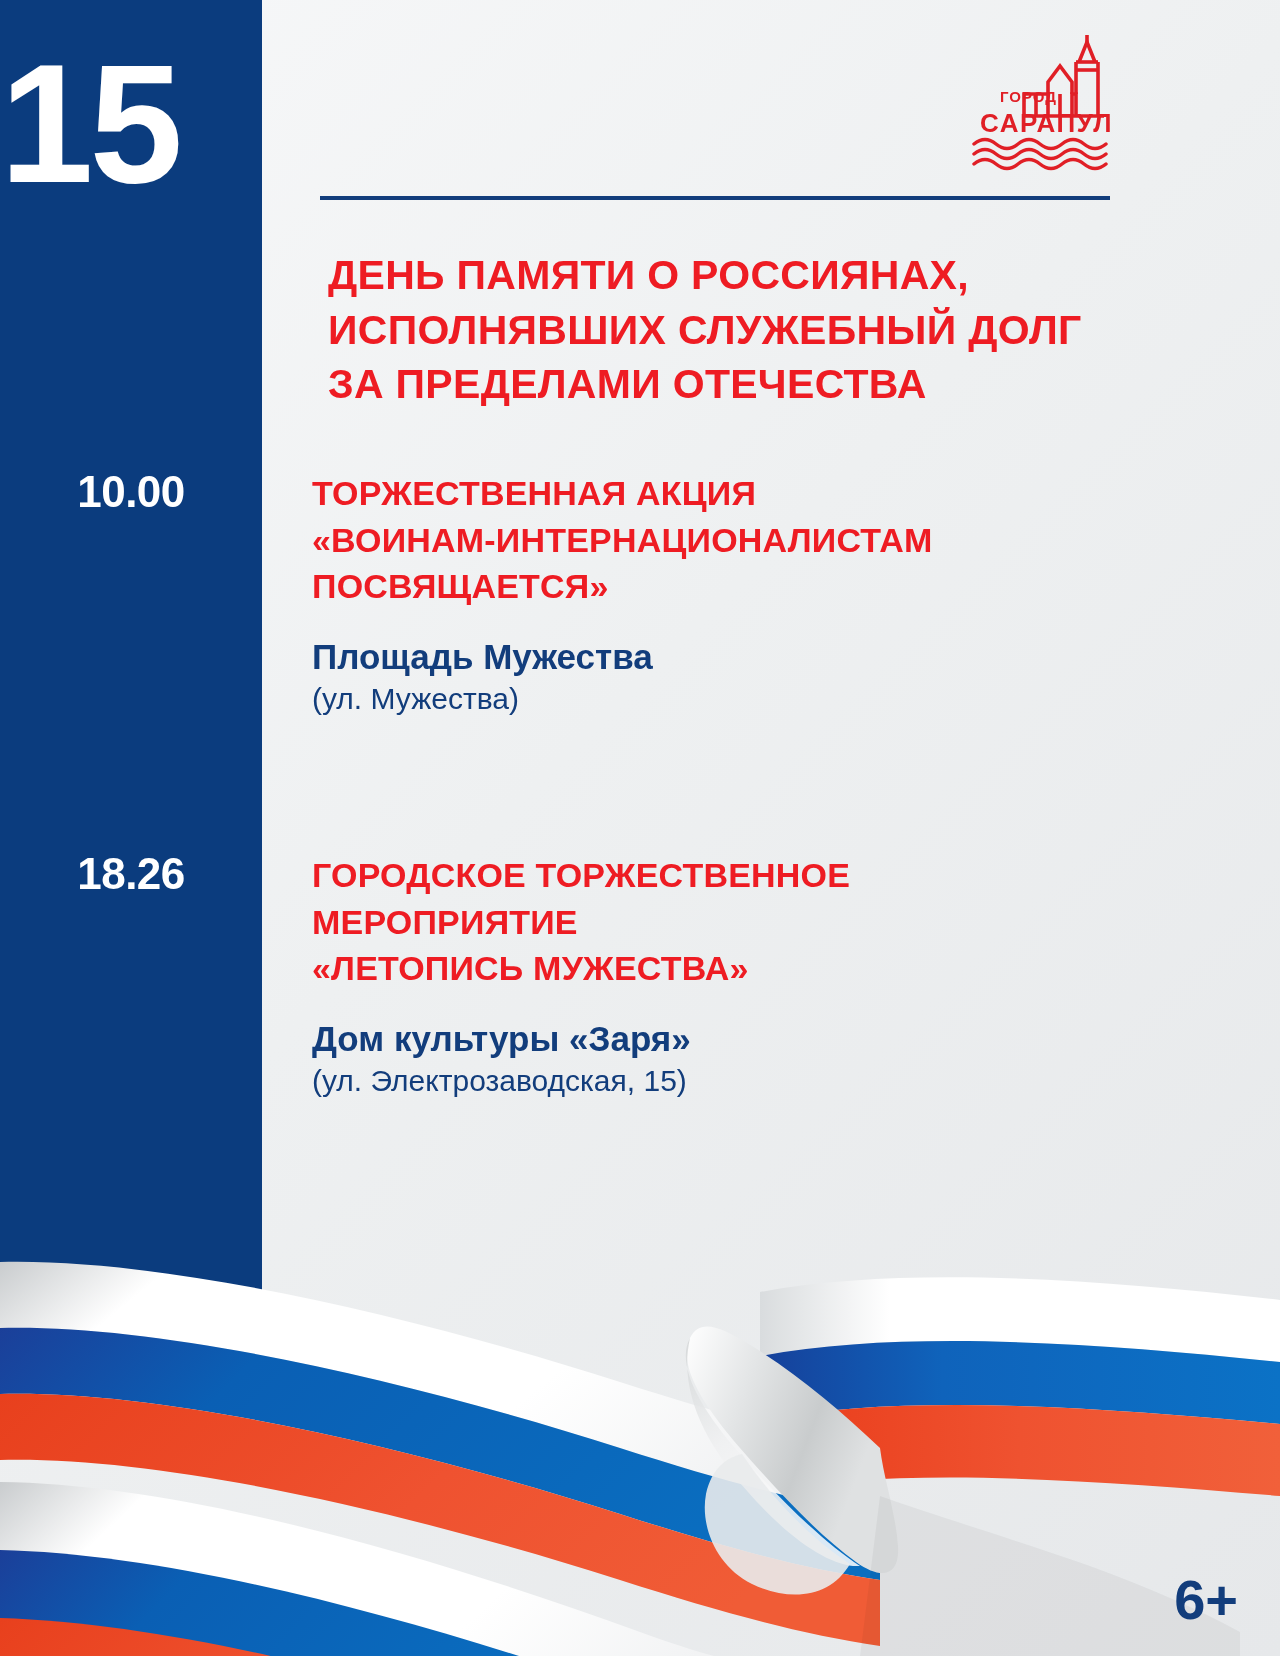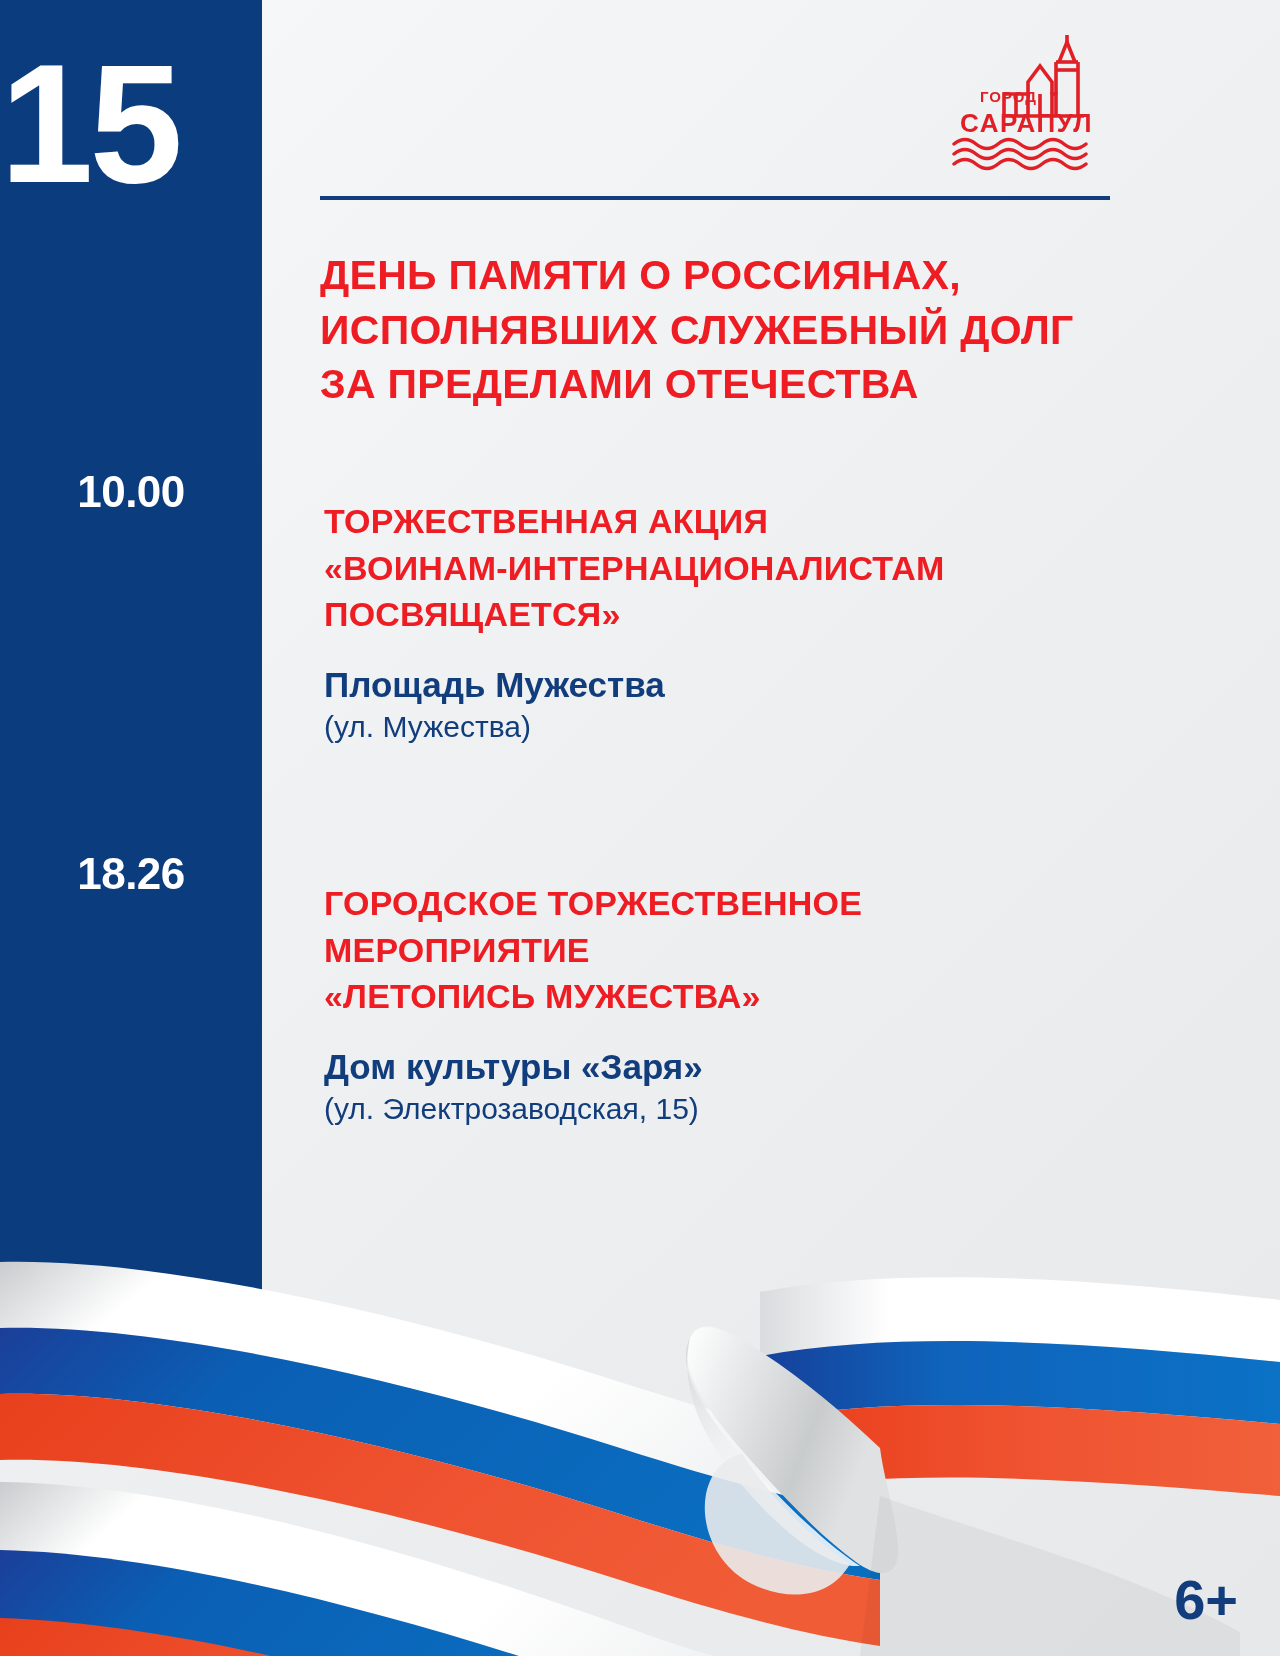--- a/index.html
+++ b/index.html
@@ -61,32 +61,32 @@
     top: 196px;
     width: 790px;
     height: 4px;
     background: #123d7c;
     z-index: 3;
   }
 
   
   .logo {
     position: absolute;
-    left: 944px;
+    left: 964px;
     top: 32px;
     width: 160px;
     height: 140px;
     z-index: 4;
   }
   .logo svg { display: block; width: 160px; height: 140px; }
 
   
   .main-title {
     position: absolute;
-    left: 320px;
+    left: 328px;
     top: 248px;
     width: 880px;
     color: #ee1c23;
     font-size: 41px;
     font-weight: bold;
     line-height: 1.33;
     letter-spacing: 0.3px;
     z-index: 3;
   }
   .main-title .ln { display: block; white-space: nowrap; }
@@ -100,24 +100,23 @@
     width: 262px;
     text-align: center;
     color: #ffffff;
     font-size: 44px;
     font-weight: bold;
     line-height: 1;
     letter-spacing: -0.5px;
   }
   .event .body {
     position: absolute;
-    left: 324px;
+    left: 312px;
     top: 0;
     width: 880px;
-    margin-top: 28px;
   }
   .event .ev-title {
     color: #ee1c23;
     font-size: 34px;
     font-weight: bold;
     line-height: 1.37;
     letter-spacing: 0.2px;
   }
   .event .ev-title .ln { display: block; white-space: nowrap; }
   .event .venue {

